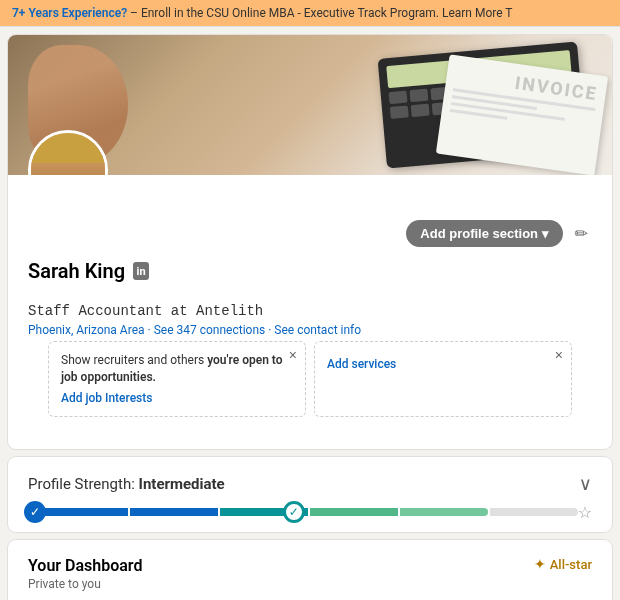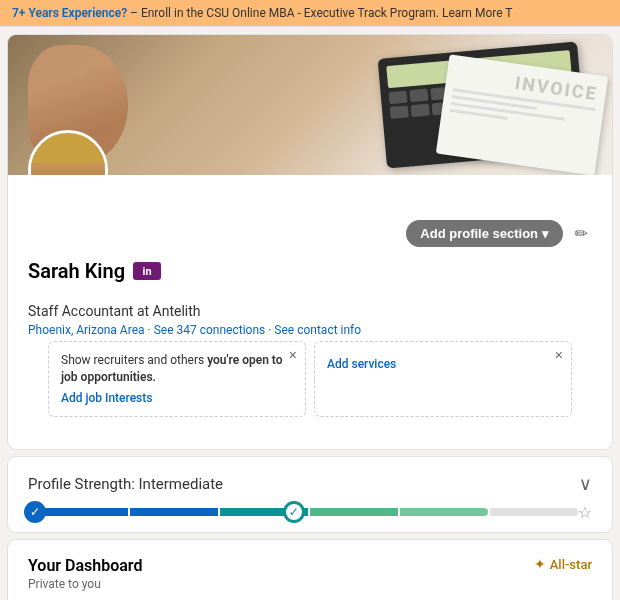--- a/index.html
+++ b/index.html
@@ -160,35 +160,36 @@
       align-items: center;
       gap: 8px;
       margin-bottom: 20px;
     }
     .profile-name {
       font-size: 20px;
       font-weight: 600;
       color: #000;
     }
     .linkedin-badge {
-      width: 28px;
+      width: 16px;
       height: 18px;
-      background: #701a75;
+      background: #737373;
       border-radius: 3px;
       display: flex;
       align-items: center;
       justify-content: center;
       color: white;
       font-size: 11px;
       font-weight: 700;
     }
     .profile-title {
       font-size: 14px;
       color: #333;
       margin-bottom: 4px;
+      font-family: Liberation Mono, monospace;
     }
     .profile-meta {
       font-size: 12px;
       color: #666;
       margin-bottom: 4px;
     }
     .profile-meta span { color: #0a66c2; cursor: pointer; }
 
     .profile-actions {
       display: flex;
@@ -275,21 +276,21 @@
     .strength-header {
       display: flex;
       justify-content: space-between;
       align-items: center;
       margin-bottom: 14px;
     }
     .strength-title {
       font-size: 15px;
       color: #333;
     }
-    .strength-title .bold { font-weight: 400; }
+    .strength-title .bold { font-weight: 700; }
     .chevron-icon {
       color: #666;
       font-size: 18px;
     }
     .progress-track {
       position: relative;
       height: 8px;
       display: flex;
       align-items: center;
       gap: 0;

